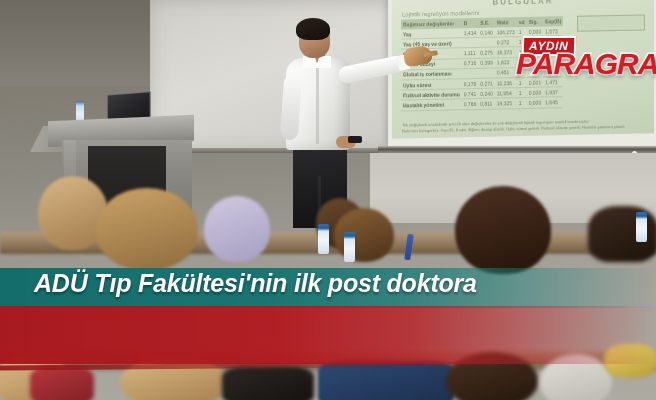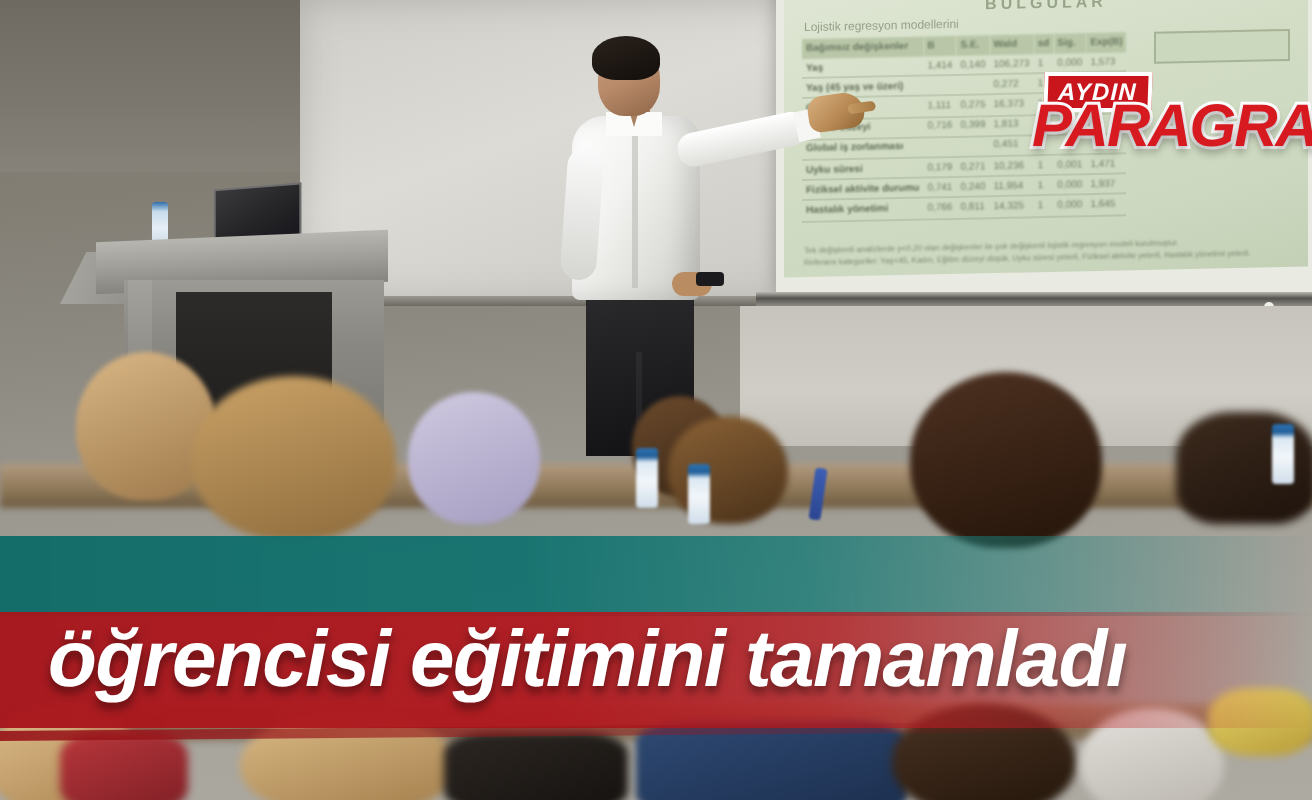--- a/index.html
+++ b/index.html
@@ -465,22 +465,22 @@
     <div class="aud" style="left:30px;top:366px;width:64px;height:40px;background:linear-gradient(160deg,#b8373c,#7e1f25);filter:blur(2px);border-radius:30%;"></div>
     <div class="aud" style="left:120px;top:356px;width:108px;height:52px;background:linear-gradient(165deg,#dcbb87,#a07c49);filter:blur(2px);"></div>
     <div class="aud" style="left:222px;top:366px;width:92px;height:40px;background:linear-gradient(160deg,#2c2723,#15110e);filter:blur(2.2px);border-radius:26%;"></div>
     <div class="aud" style="left:318px;top:360px;width:136px;height:48px;background:linear-gradient(165deg,#2f4a74,#1b2e4d);filter:blur(1.8px);border-radius:22%;"></div>
     <div class="aud" style="left:446px;top:352px;width:92px;height:56px;background:linear-gradient(165deg,#4a3324,#221509);filter:blur(2px);"></div>
     <div class="aud" style="left:540px;top:354px;width:72px;height:54px;background:linear-gradient(165deg,#e3e1dc,#b9b5ad);filter:blur(2.2px);"></div>
     <div class="aud" style="left:604px;top:344px;width:54px;height:34px;background:linear-gradient(160deg,#e4d66a,#b99b38);filter:blur(2px);border-radius:40%;"></div>
   </div>
 
   <div class="band-teal"></div>
+  <div class="headline-1">ADÜ Tıp Fakültesi'nin ilk post doktora</div>
 
   <div class="band-red"></div>
-  <div class="headline-2">öğrencisi eğitimini tamamladı</div>
 
   <div class="logo">
     <span class="logo-aydin">AYDIN</span>
     <span class="logo-paragraf">PARAGRAF</span>
   </div>
 
 </div>
 
 </body></html>

